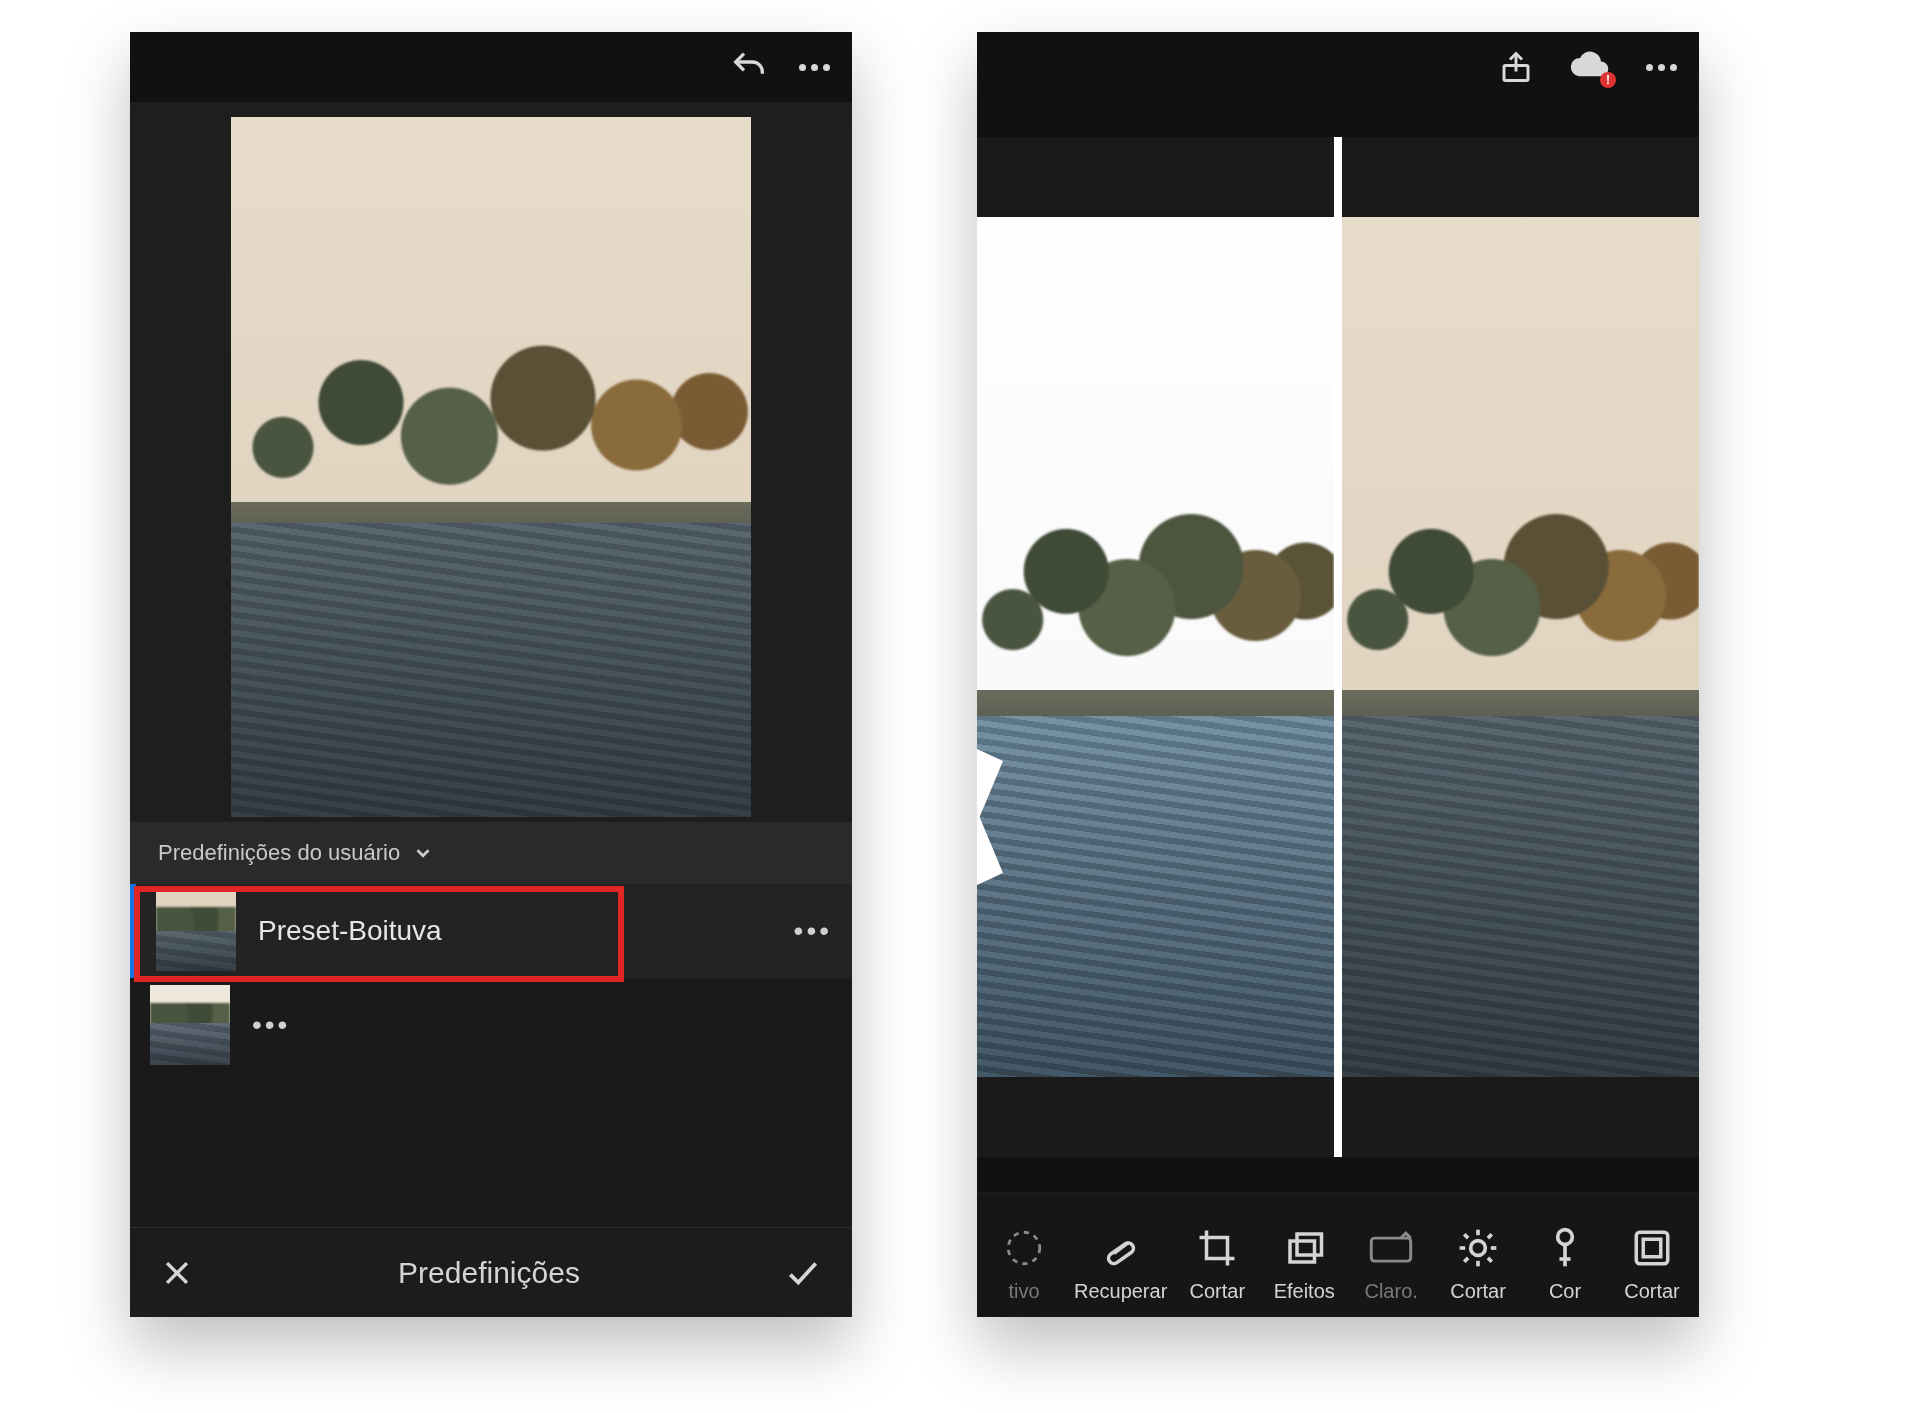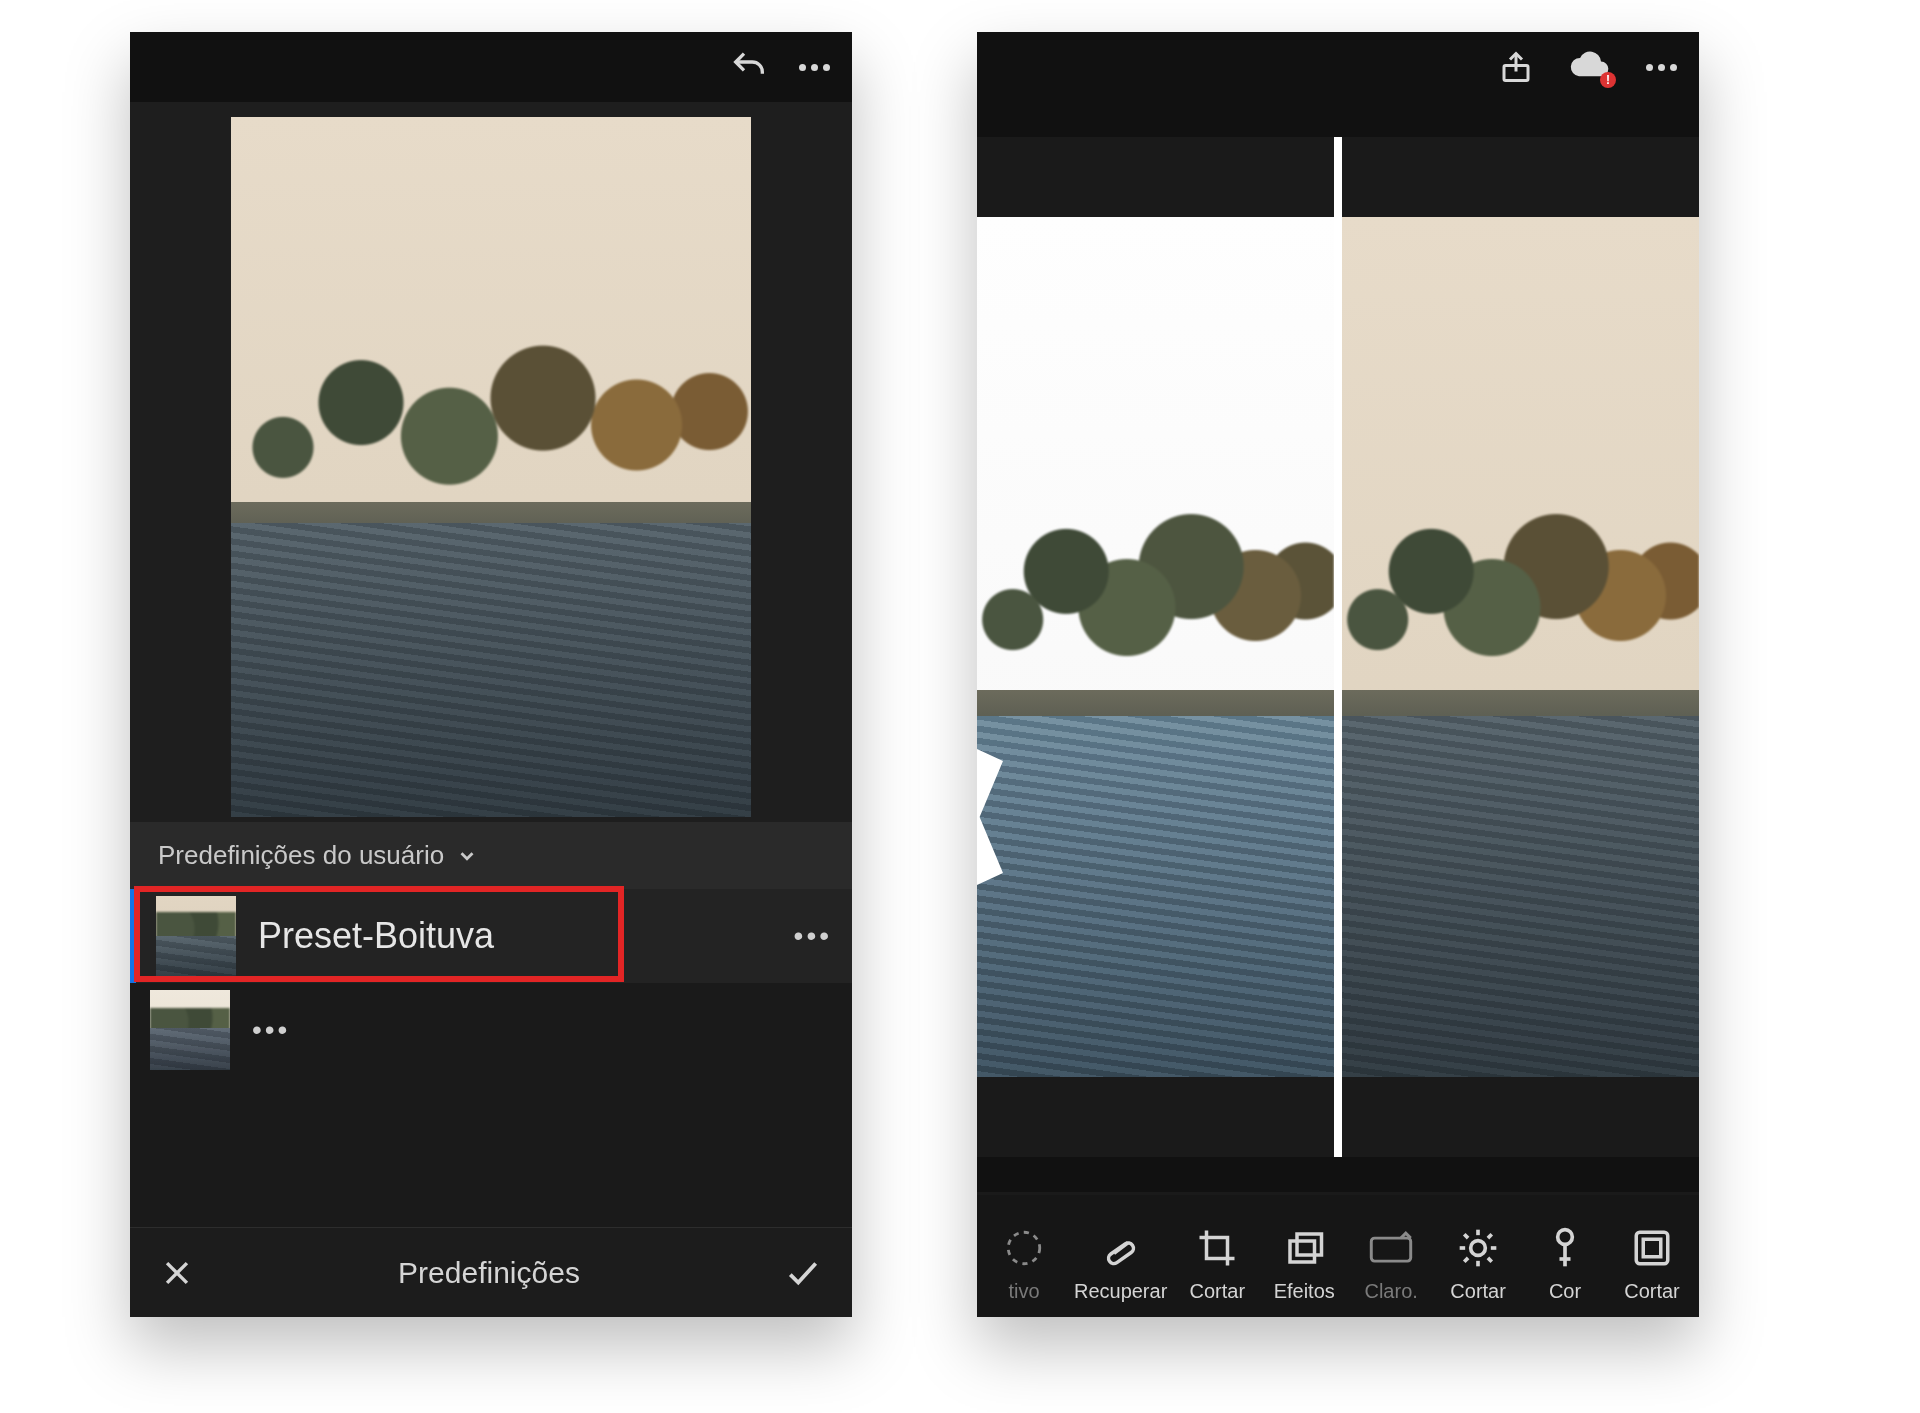--- a/index.html
+++ b/index.html
@@ -103,40 +103,40 @@
   
   .left .photo-area { height: 720px; }
   .left .photo { width: 520px; height: 700px; margin-top: 10px; }
 
   .preset-section {
     padding: 0;
   }
   .preset-group {
     padding: 18px 28px;
     color: #c9c9c9;
-    font-size: 26px;
+    font-size: 22px;
     display: flex;
     align-items: center;
     gap: 12px;
     background: #2a2a2a;
   }
   .preset-row {
     display: flex;
     align-items: center;
     padding: 8px 20px;
     gap: 22px;
     position: relative;
     height: 94px;
   }
   .preset-row .thumb {
     width: 80px; height: 80px; position: relative; overflow: hidden;
     flex: none;
   }
   .preset-row .label {
-    color: #e6e6e6; font-size: 36px; flex: 1;
+    color: #e6e6e6; font-size: 28px; flex: 1;
   }
   .preset-row .dots {
     color: #cfcfcf; font-size: 28px; letter-spacing: 3px;
   }
   .preset-row.selected {
     border-left: 6px solid #1473e6;
     background: #232323;
   }
   .highlight-box {
     position: absolute;

